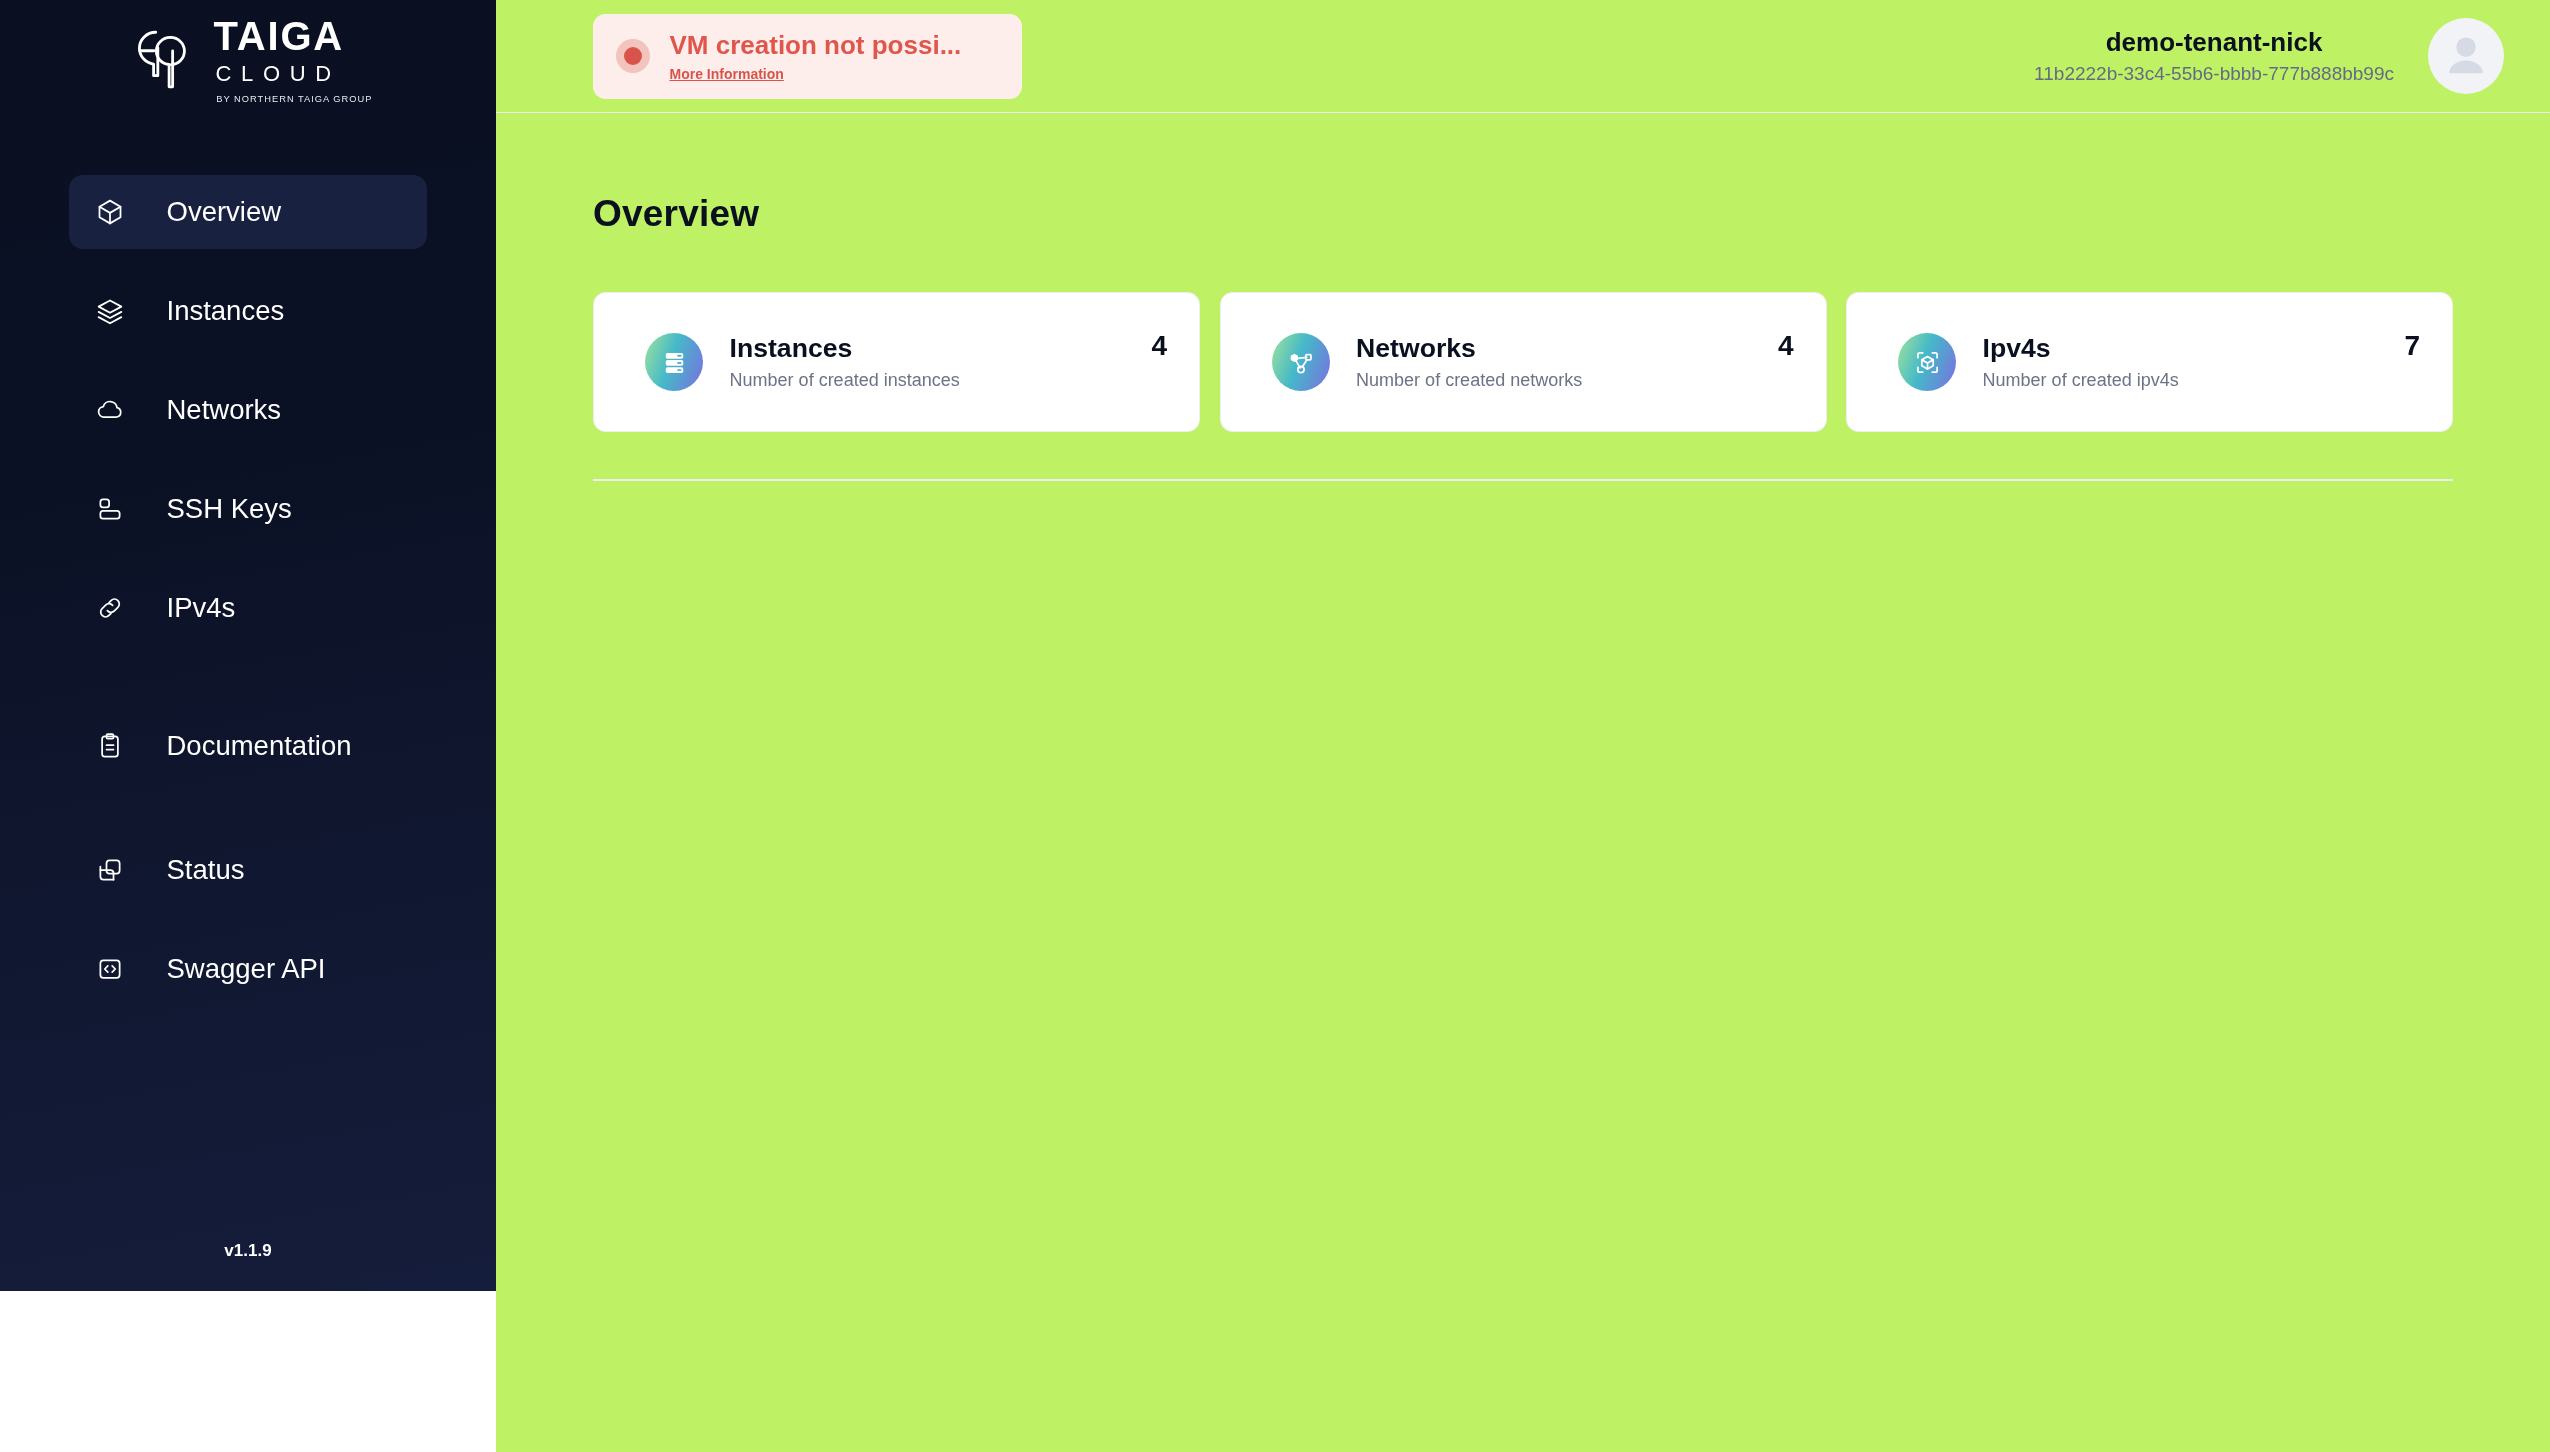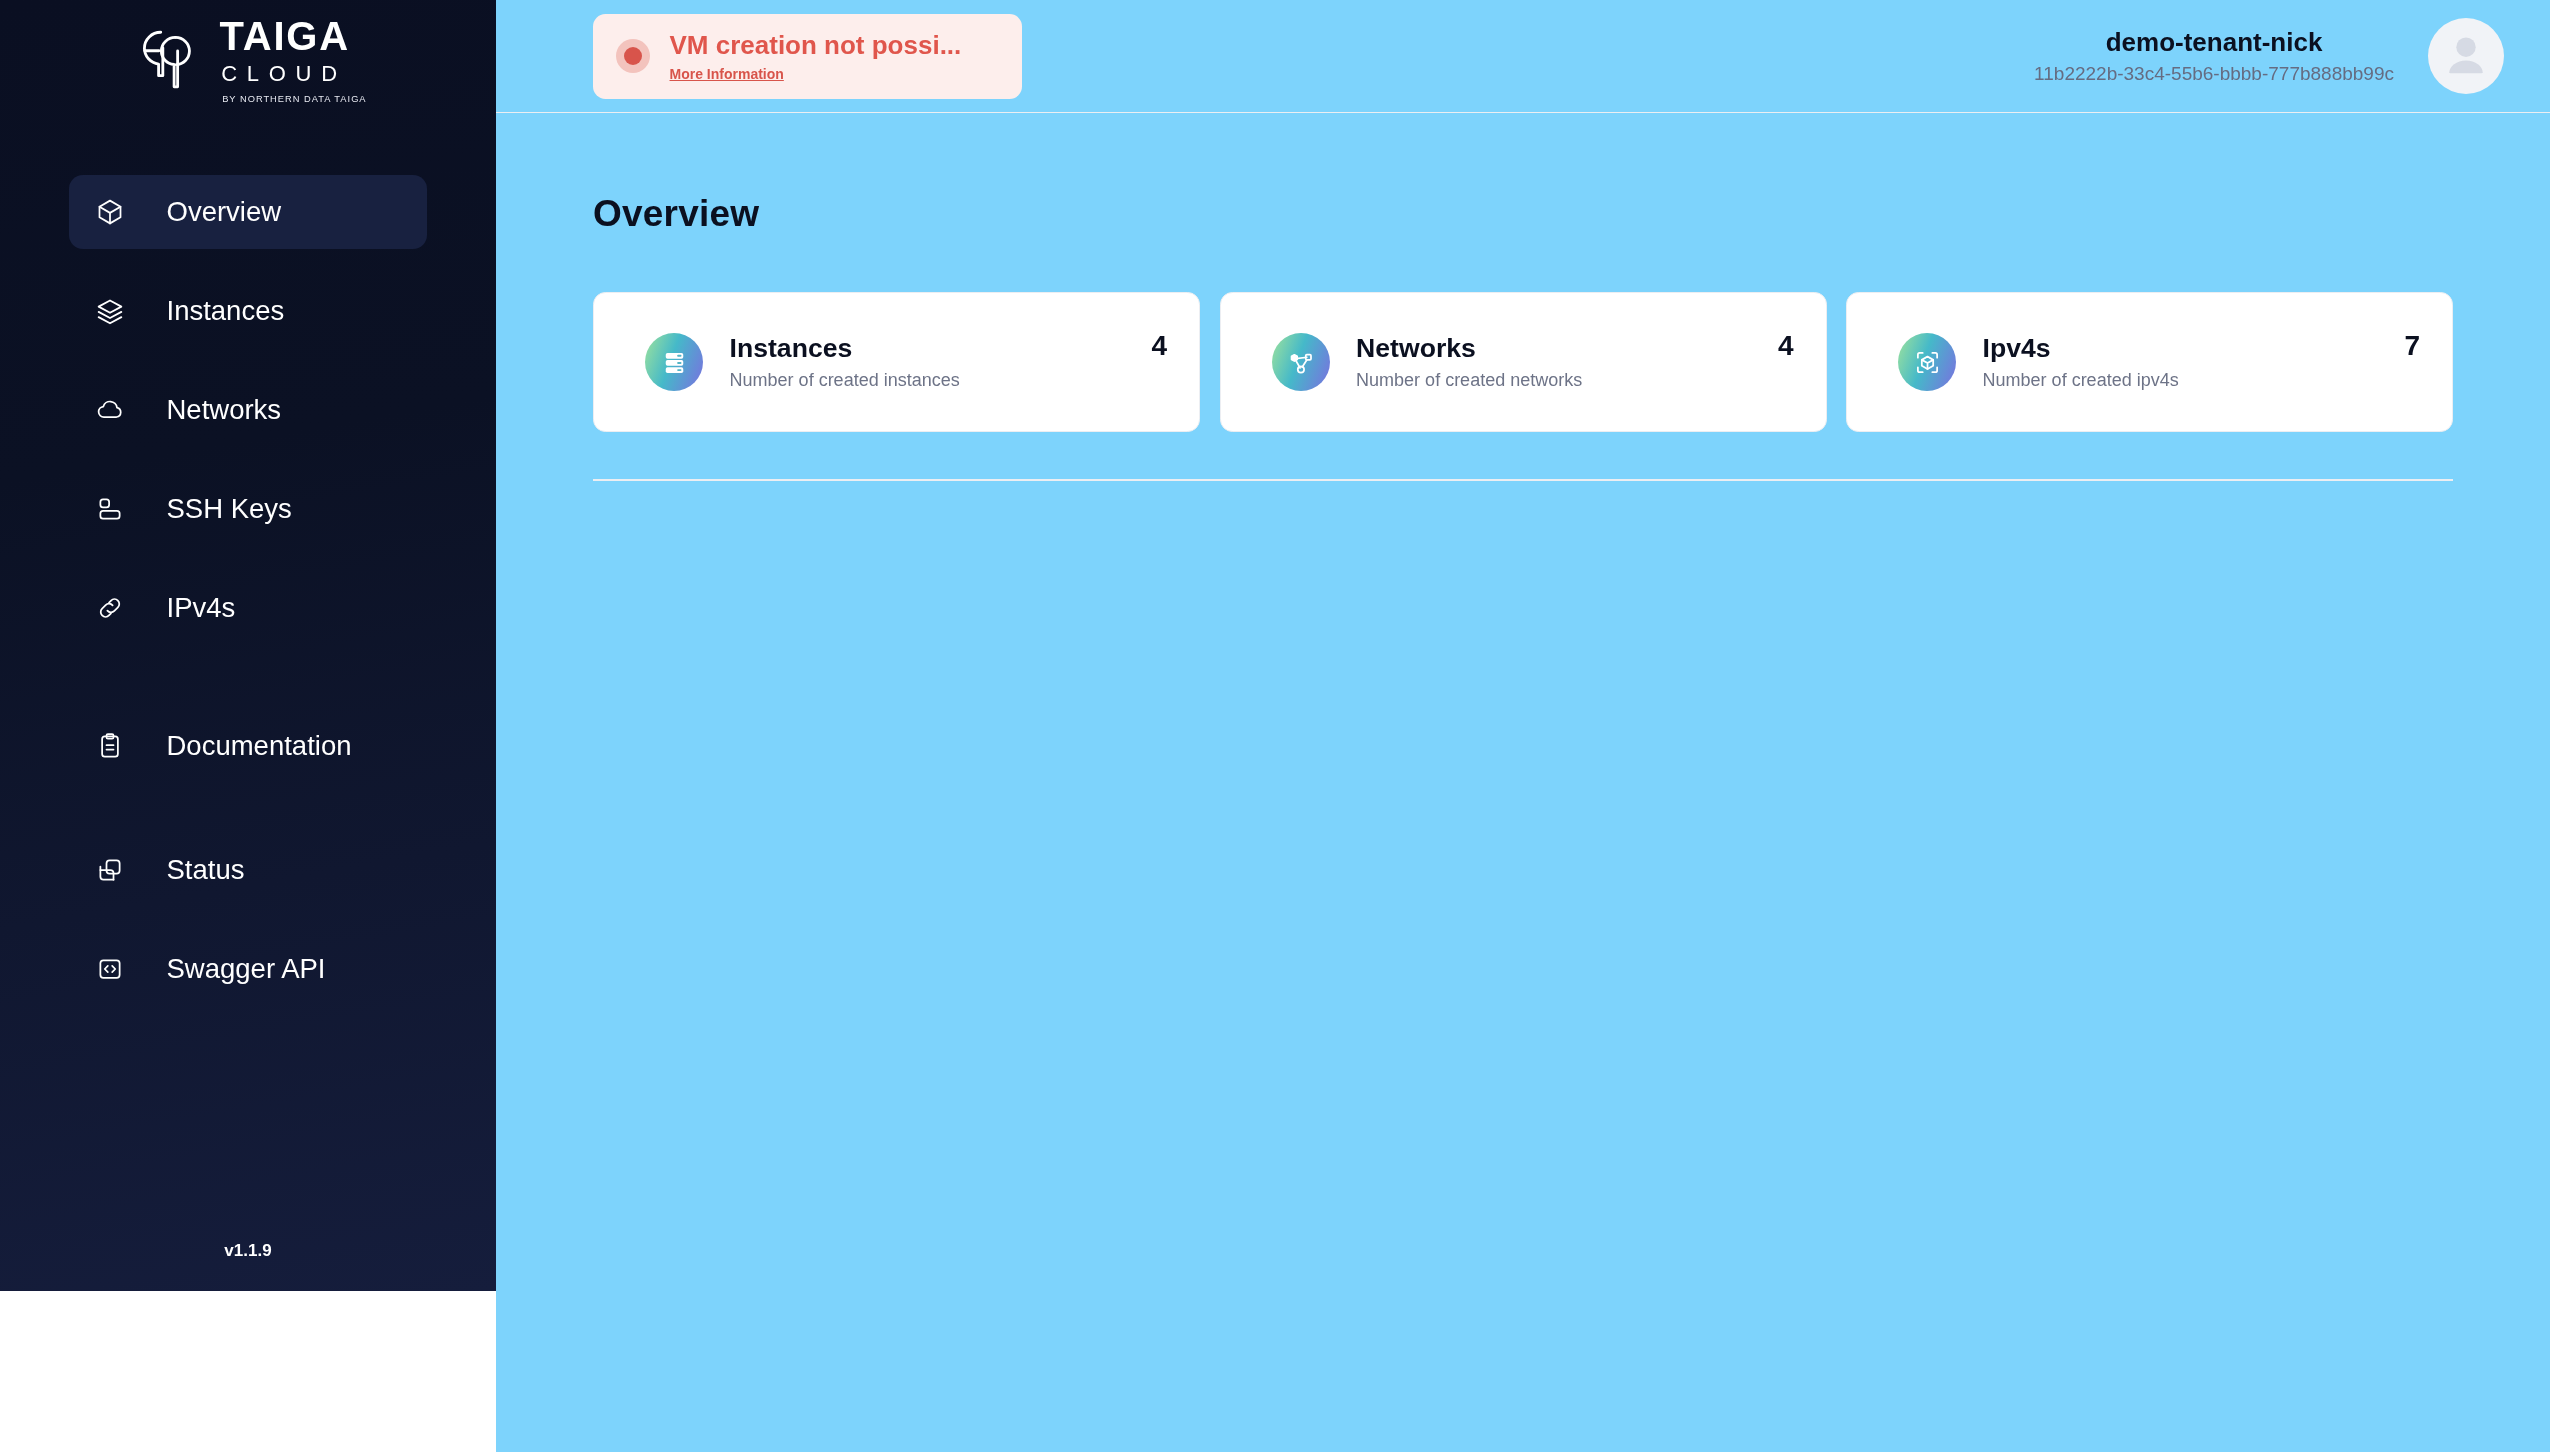--- a/index.html
+++ b/index.html
@@ -110,21 +110,21 @@
     text-align: center;
     color: #ffffff;
     font-size: 17px;
     font-weight: 600;
   }
 
   
   .main {
     flex: 1 1 auto;
     height: 1452px;
-    background: #7dd3fc;
+    background: #bef264;
     display: flex;
     flex-direction: column;
     min-width: 0;
   }
 
   .topbar {
     height: 113px;
     flex: 0 0 113px;
     border-bottom: 1.8px solid #eceef2;
     display: flex;
@@ -292,21 +292,21 @@
           <svg viewBox="0 0 84 84" width="74" height="74" fill="none">
             <path d="M36 10.5c-10.2 0-18.5 8.1-18.5 18.1 0 9.2 7 16.8 16.1 18v13.2h4.8V28.2" stroke="#fff" stroke-width="3.2" stroke-linecap="round" stroke-linejoin="round"></path>
             <path d="M34 31.5h-16" stroke="#fff" stroke-width="3.2" stroke-linecap="round"></path>
             <path d="M52.5 16.4c-8.7 0-15.8 6.9-15.8 15.4 0 8.1 6.4 14.7 14.5 15.3v25.4h4V31.8" stroke="#fff" stroke-width="3.2" stroke-linecap="round" stroke-linejoin="round"></path>
             <path d="M52.8 16.4c8.7 0 15.8 6.9 15.8 15.4 0 8.3-6.7 15.1-15.1 15.4" stroke="#fff" stroke-width="3.2" stroke-linecap="round"></path>
           </svg>
         </span>
         <span class="logo-text">
           <span class="logo-taiga">TAIGA</span>
           <span class="logo-cloud">CLOUD</span>
-          <span class="logo-by">BY NORTHERN DATA TAIGA</span>
+          <span class="logo-by">BY NORTHERN TAIGA GROUP</span>
         </span>
       </div>
     </div>
 
     <nav class="nav-primary">
 
       <div class="nav-item active">
         <span class="nav-icon">
           <svg viewBox="0 0 32 32" width="28" height="28" fill="none" stroke="#fff" stroke-width="2" stroke-linejoin="round" stroke-linecap="round">
             <path d="M16 3 28 10v12L16 29 4 22V10z"></path>

